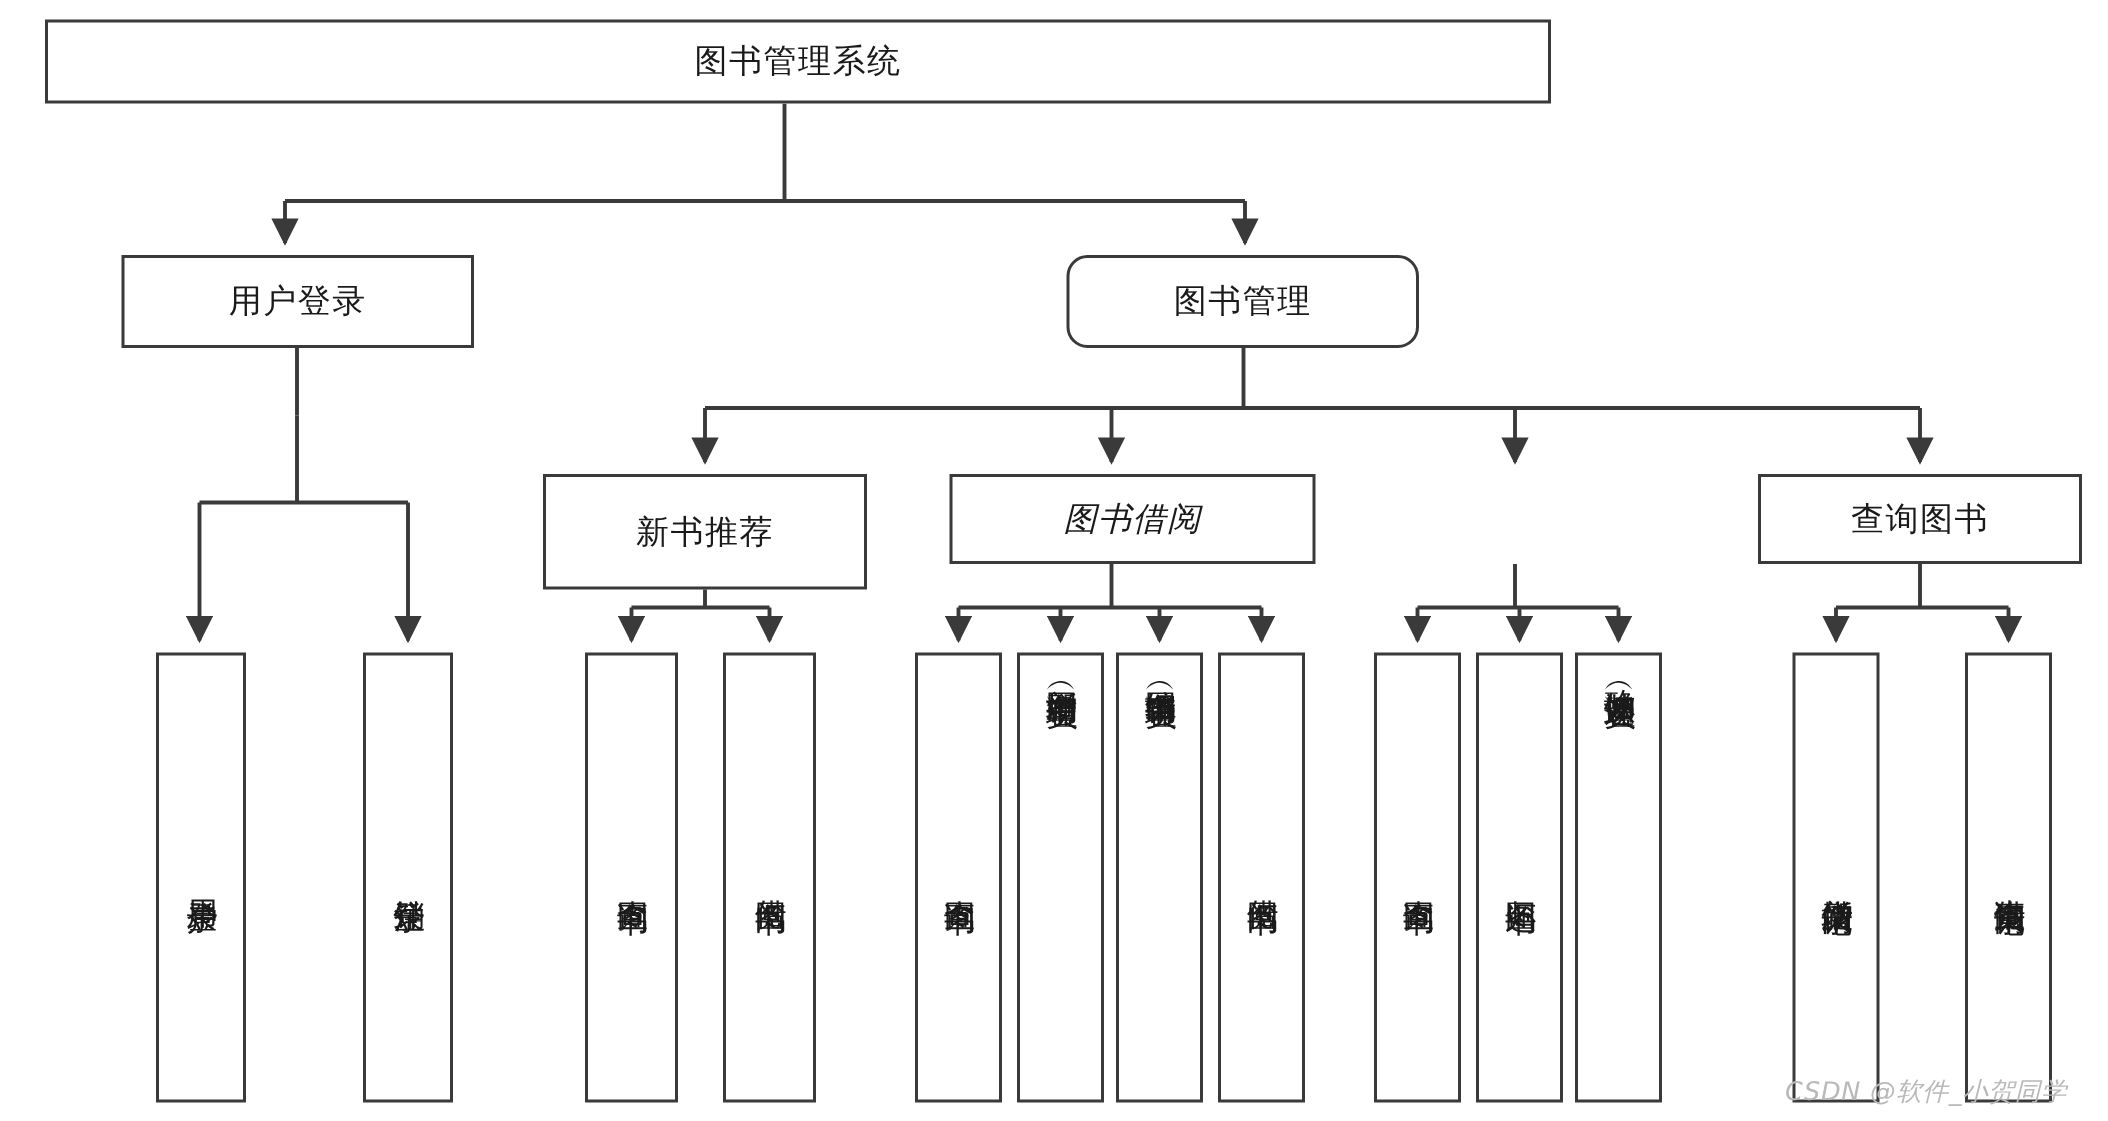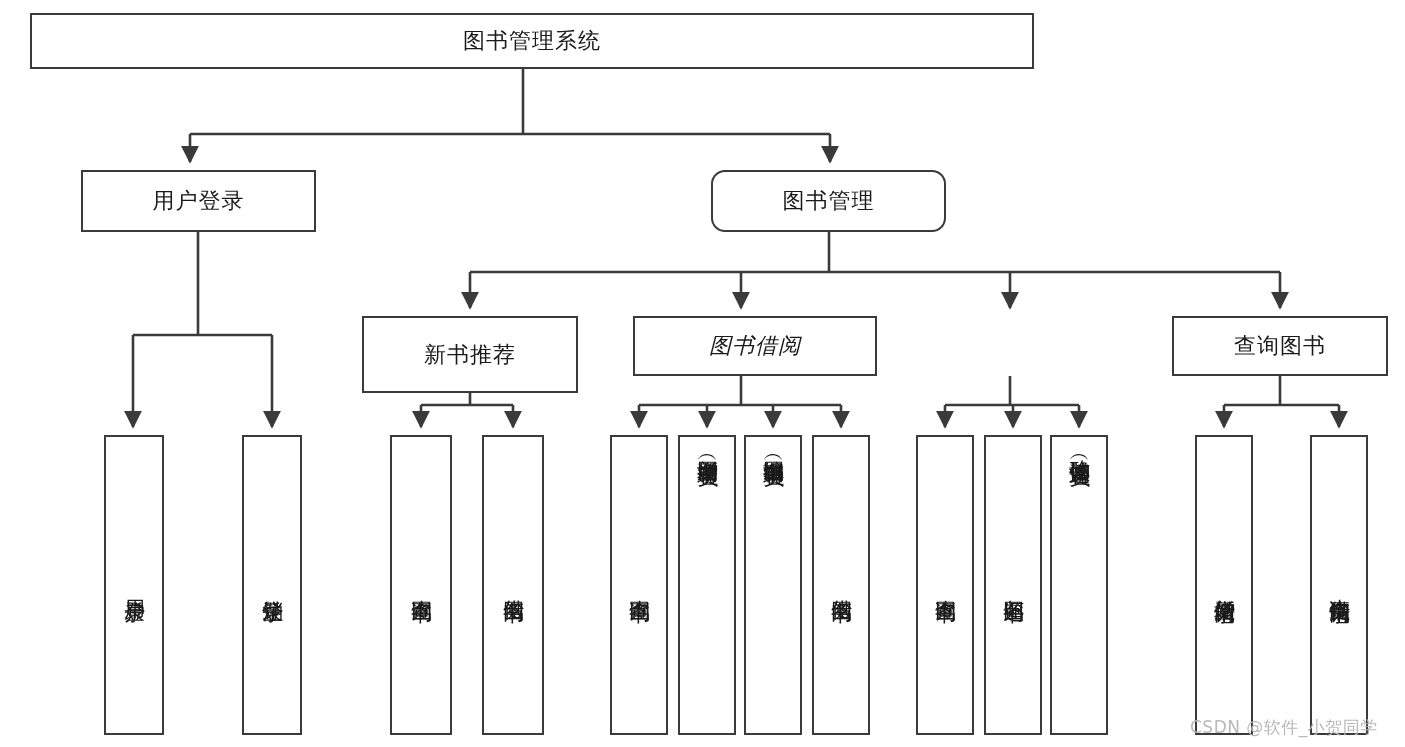--- a/index.html
+++ b/index.html
@@ -181,15 +181,15 @@
     <span class="vtext">确认归还（管理员）</span>
   </div>
 
   <div class="node vert centered" style="left:1195px; top:435px; width:58px; height:300px;">
     <span class="vtext">新增借阅记录</span>
   </div>
   <div class="node vert centered" style="left:1310px; top:435px; width:58px; height:300px;">
     <span class="vtext">查询借阅记录</span>
   </div>
 
-  <div class="watermark" style="left:1190px; top:716px;">CSDN @软件_小贺同学</div>
+  <div class="watermark" style="left:1190px; top:716px;font-style:italic;">CSDN @软件_小贺同学</div>
 
 </div>
 
 </body></html>

